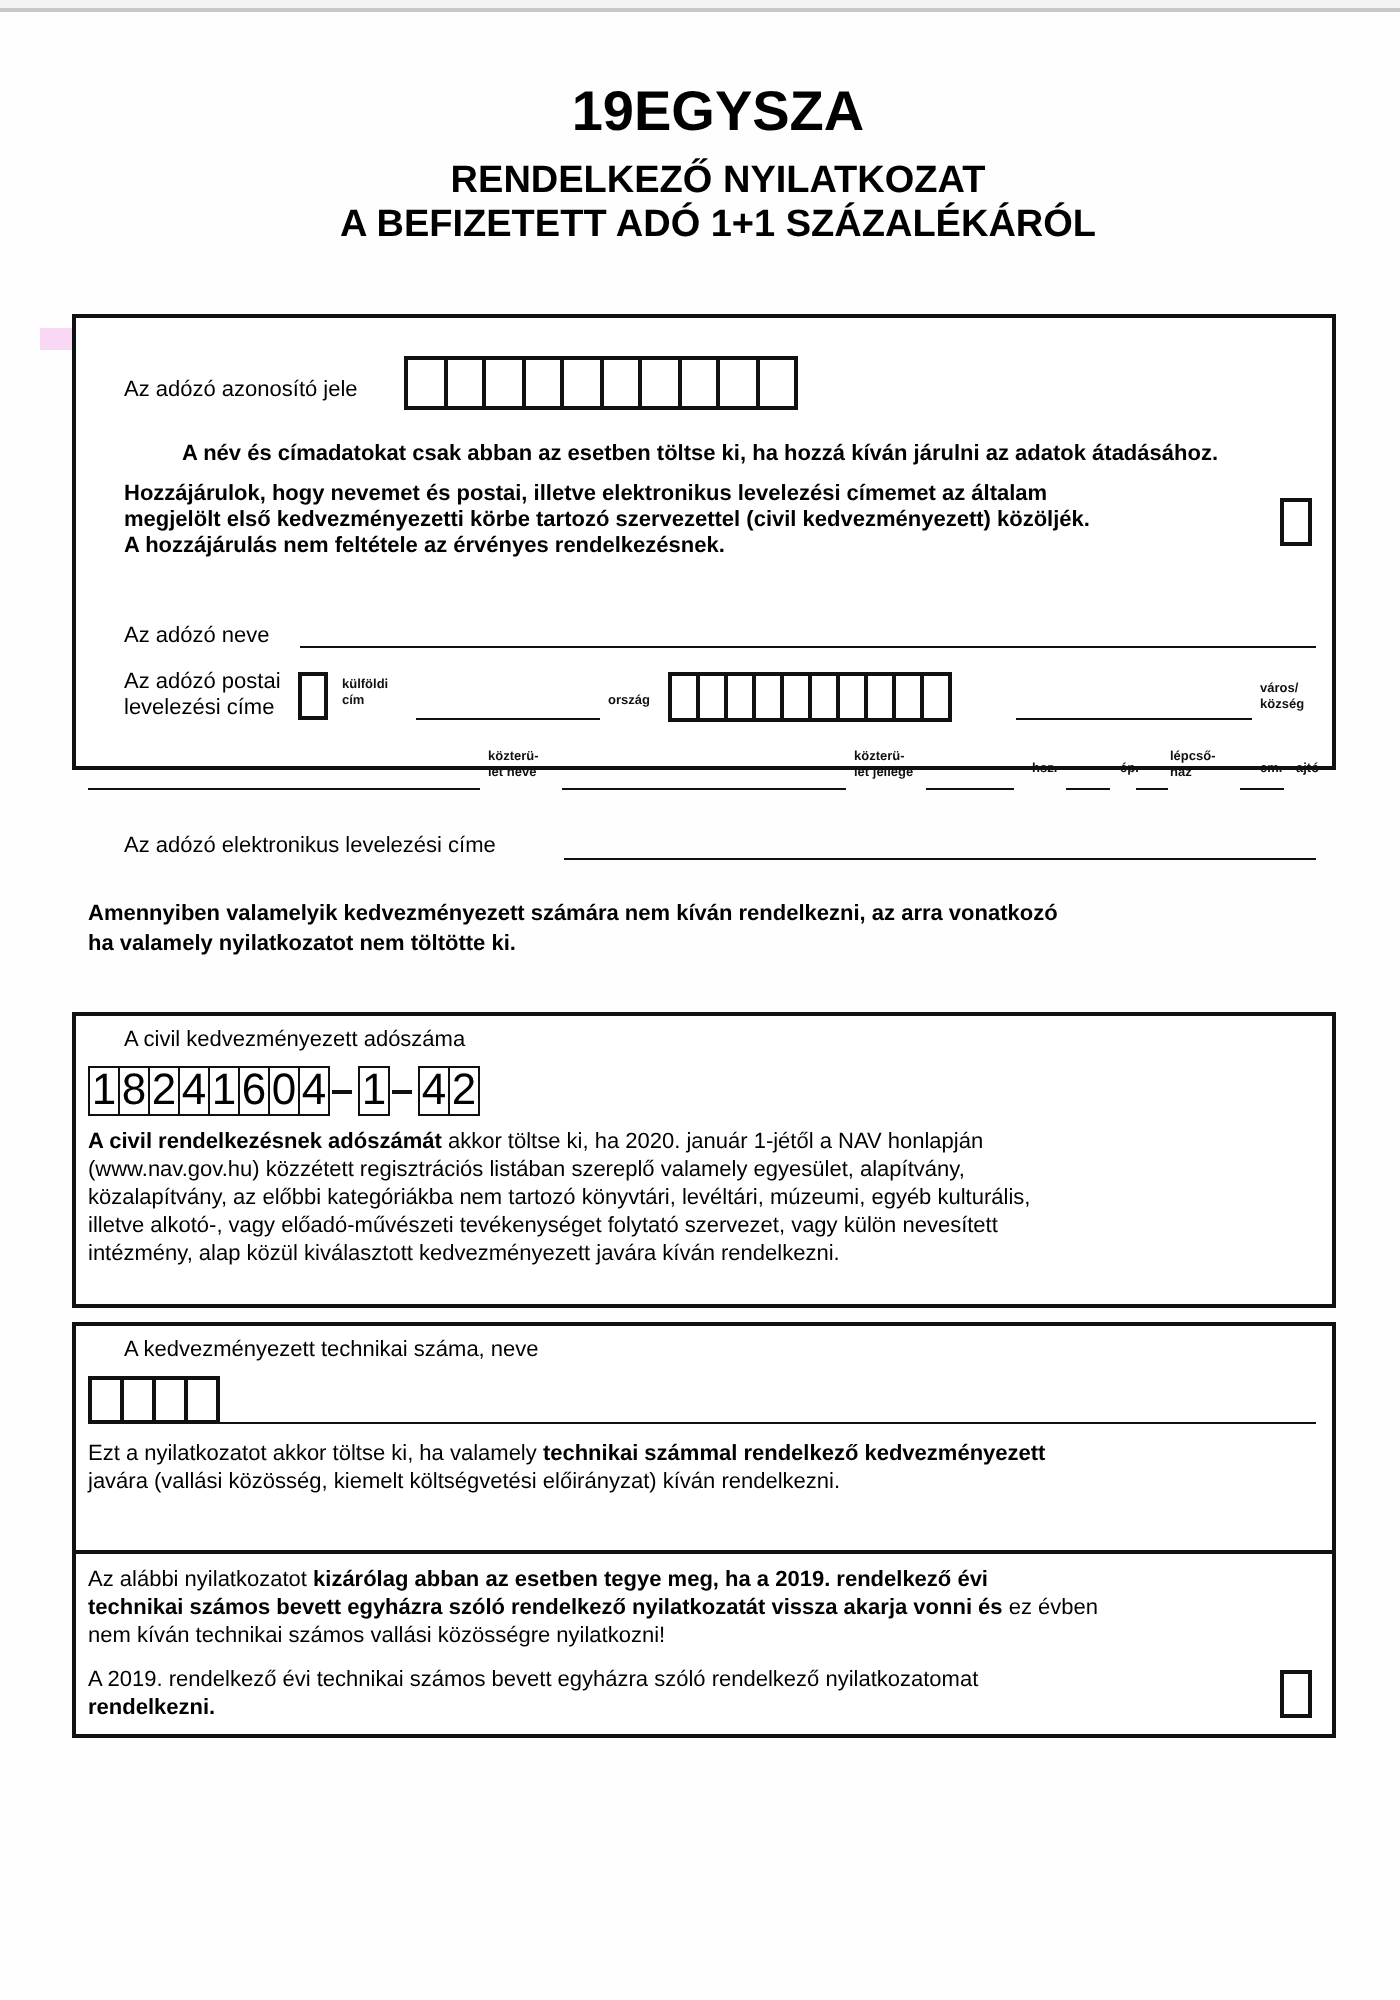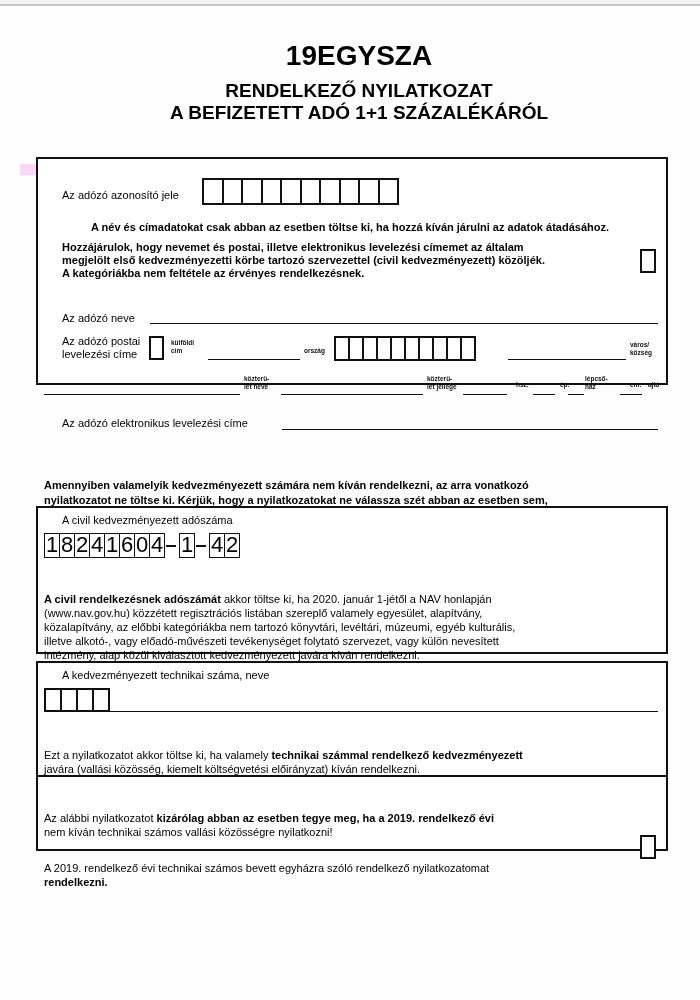--- a/index.html
+++ b/index.html
@@ -12,21 +12,21 @@
     .t2 { top: 80px; font-size: 19px; line-height: 22px; }
     .pinkmark { left: 20px; top: 164px; width: 11px; height: 11px; background: #f8d8f4; }
     .box { position: absolute; left: 36px; width: 632px; border: 2px solid #111; background: #fff; }
     .small { font-size: 11px; }
     .bold { font-weight: bold; }
     .cell { position: absolute; border: 2px solid #111; background: #fff; }
     .line { position: absolute; border-bottom: 1.5px solid #111; height: 0; }
     .tiny { position: absolute; font-size: 6.5px; line-height: 8px; font-weight: bold; color: #111; }
     .digit { position: absolute; border: 1.5px solid #111; height: 25px; font-size: 22px; line-height: 22px; text-align: center; }
     .dash { position: absolute; height: 0; border-top: 2px solid #111; }
-    .para { position: absolute; font-size: 11px; line-height: 14px; margin-top: 28px; }
+    .para { position: absolute; font-size: 11px; line-height: 14px; }
     .checkbox { position: absolute; width: 16px; height: 24px; border: 2px solid #111; background: #fff; }
   </style>
 </head>
 <body>
 
 <div class="topline"></div>
 
 <div class="abs title t1">19EGYSZA</div>
 <div class="abs title t2">
   <div>RENDELKEZŐ NYILATKOZAT</div>
@@ -48,21 +48,21 @@
       <div class="cell" style="left: 300.5px; top: 19px; width: 21.5px; height: 27px;"></div>
       <div class="cell" style="left: 320px; top: 19px; width: 21.5px; height: 27px;"></div>
       <div class="cell" style="left: 339.5px; top: 19px; width: 21.5px; height: 27px;"></div>
     </div>
 
   <div class="abs small bold" style="left:6px; top:62px;margin-left:29px;">A név és címadatokat csak abban az esetben töltse ki, ha hozzá kíván járulni az adatok átadásához.</div>
 
   <div class="abs small bold" style="left:6px; top:82px; line-height:13px;">
     <div>Hozzájárulok, hogy nevemet és postai, illetve elektronikus levelezési címemet az általam</div>
     <div>megjelölt első kedvezményezetti körbe tartozó szervezettel (civil kedvezményezett) közöljék.</div>
-    <div>A kategóriákba nem feltétele az érvényes rendelkezésnek.</div>
+    <div>A hozzájárulás nem feltétele az érvényes rendelkezésnek.</div>
   </div>
   <div class="checkbox" style="left:602px; top:90px;"></div>
 
   <div class="abs small" style="left:6px; top:153px;">Az adózó neve</div>
   <div class="line" style="left:112px; top:164px; width:508px;"></div>
 
   <div class="abs small" style="left:6px; top:176px; line-height:13px;">
     <div>Az adózó postai</div>
     <div>levelezési címe</div>
   </div>
@@ -114,21 +114,20 @@
   <div class="tiny" style="left:592px; top:222px;">em.</div>
   <div class="line" style="left:620px; top:235px; width:0;"></div>
   <div class="tiny" style="left:610px; top:222px;">ajtó</div>
 
   <div class="abs small" style="left:6px; top:258px;">Az adózó elektronikus levelezési címe</div>
   <div class="line" style="left:244px; top:270px; width:376px;"></div>
 </div>
 
 <div class="para bold" style="left:44px; top:450px; width:620px; line-height:15px; font-size:11px;">
   <div>Amennyiben valamelyik kedvezményezett számára nem kíván rendelkezni, az arra vonatkozó</div>
-  <div>nyilatkozatot ne töltse ki. Kérjük, hogy a nyilatkozatokat ne válassza szét abban az esetben sem,</div>
   <div>ha valamely nyilatkozatot nem töltötte ki.</div>
 </div>
 
 <div class="box" style="top:506px; height:148px;">
   <div class="abs small" style="left:6px; top:6px;">A civil kedvezményezett adószáma</div>
   <div id="taxdigits">
       <div class="digit" style="left: 6px; top: 25px; width: 16px;">1</div>
       <div class="digit" style="left: 21px; top: 25px; width: 16px;">8</div>
       <div class="digit" style="left: 36px; top: 25px; width: 16px;">2</div>
       <div class="digit" style="left: 51px; top: 25px; width: 16px;">4</div>
@@ -159,23 +158,24 @@
       <div class="cell" style="left: 38px; top: 25px; width: 18px; height: 24px;"></div>
       <div class="cell" style="left: 54px; top: 25px; width: 18px; height: 24px;"></div>
     </div>
   <div class="line" style="left:70px; top:48px; width:550px;"></div>
   <div class="para" style="left:6px; top:57px; width:610px;">
     <div><span>Ezt a nyilatkozatot akkor töltse ki, ha valamely </span><span class="bold">technikai számmal rendelkező kedvezményezett</span></div>
     <div>javára (vallási közösség, kiemelt költségvetési előirányzat) kíván rendelkezni.</div>
   </div>
 </div>
 
-<div class="box" style="top:775px; height:76px;">
+<div class="box" style="top:775px; height:94px;">
   <div class="para" style="left:6px; top:6px; width:615px;">
     <div><span>Az alábbi nyilatkozatot </span><span class="bold">kizárólag abban az esetben tegye meg, ha a 2019. rendelkező évi</span></div>
+    <div><span class="bold">technikai számos bevett egyházra szóló rendelkező nyilatkozatát vissza akarja vonni és</span><span> ez évben</span></div>
     <div>nem kíván technikai számos vallási közösségre nyilatkozni!</div>
   </div>
   <div class="para" style="left:6px; top:56px; width:590px;">
     <div>A 2019. rendelkező évi technikai számos bevett egyházra szóló rendelkező nyilatkozatomat</div>
     <div class="bold">rendelkezni.</div>
   </div>
   <div class="checkbox" style="left:602px; top:58px;"></div>
 </div>
 
 </body></html>

